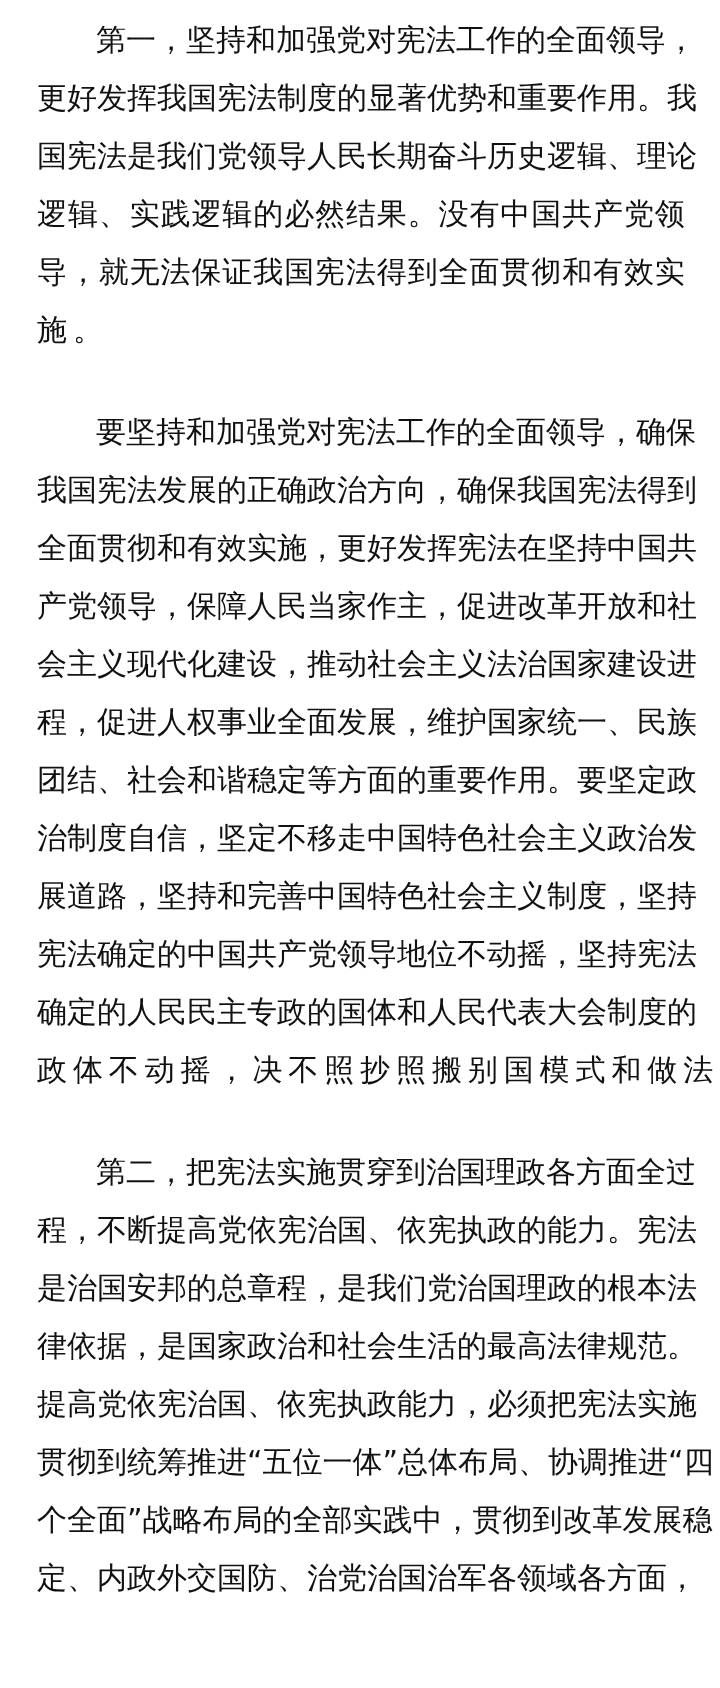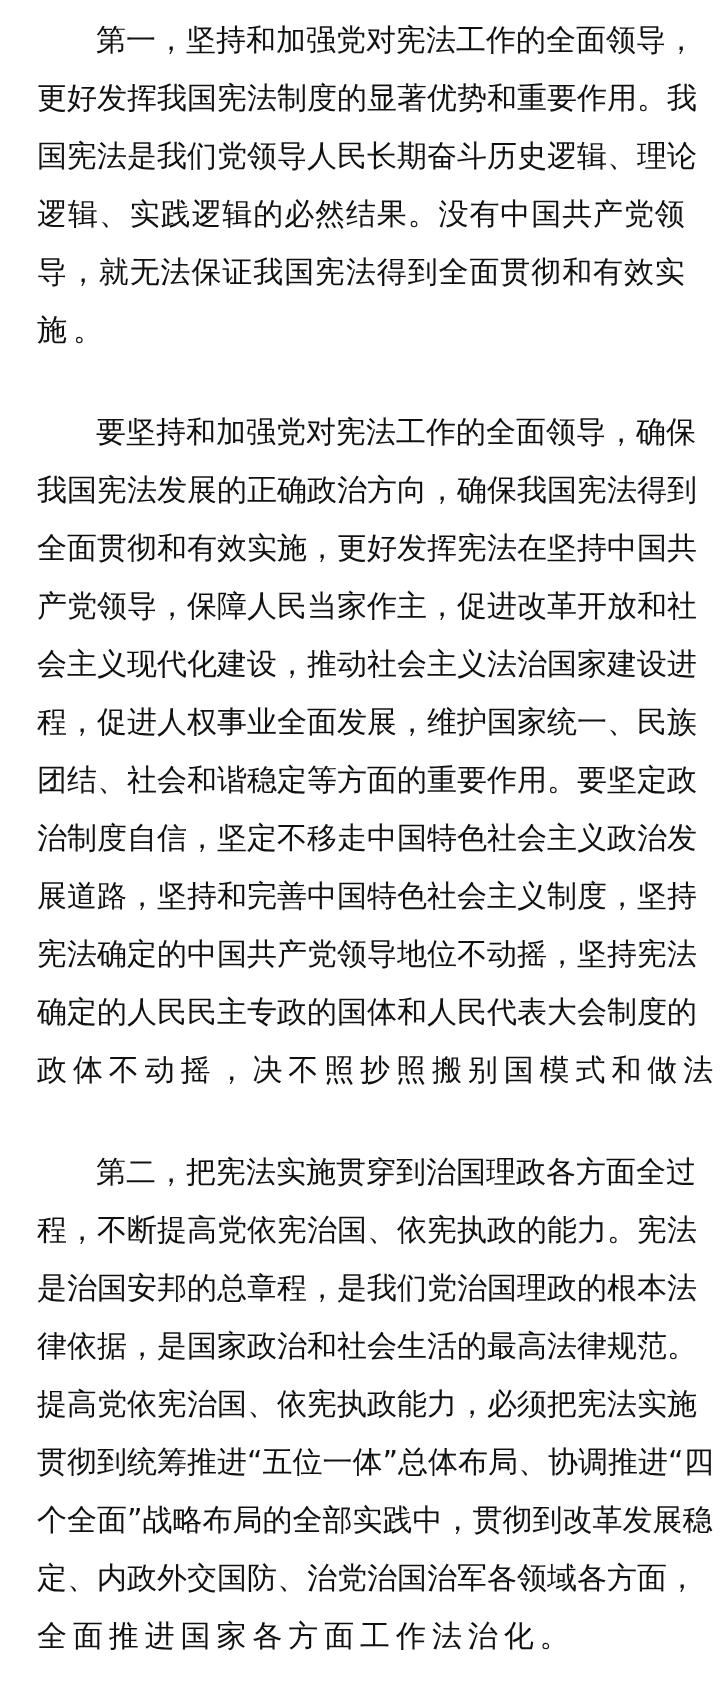--- a/index.html
+++ b/index.html
@@ -669,16 +669,15 @@
           <span>军</span>
           <span>各</span>
           <span>领</span>
           <span>域</span>
           <span>各</span>
           <span>方</span>
           <span>面</span>
           <span>，</span>
         </span>
       </span>
-    <span class="line last">全面推进国家各方面工作法治化。</span>
   </div>
 
 </div>
 
 </body></html>

